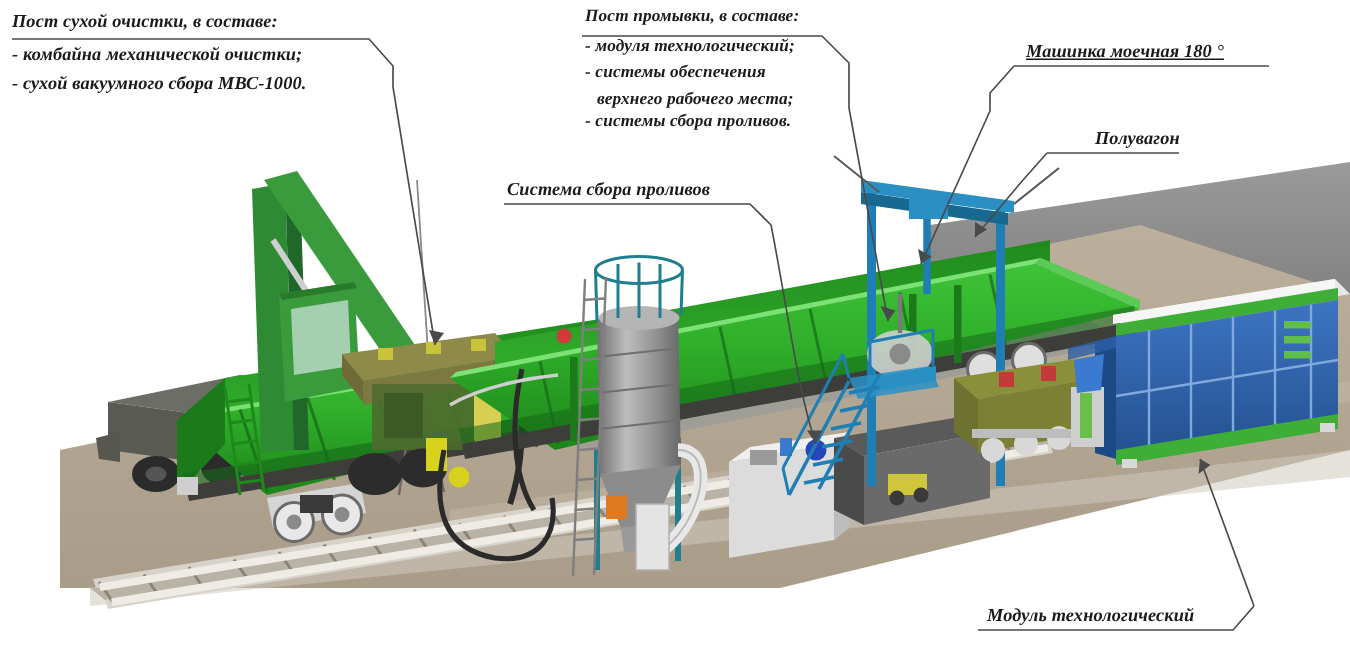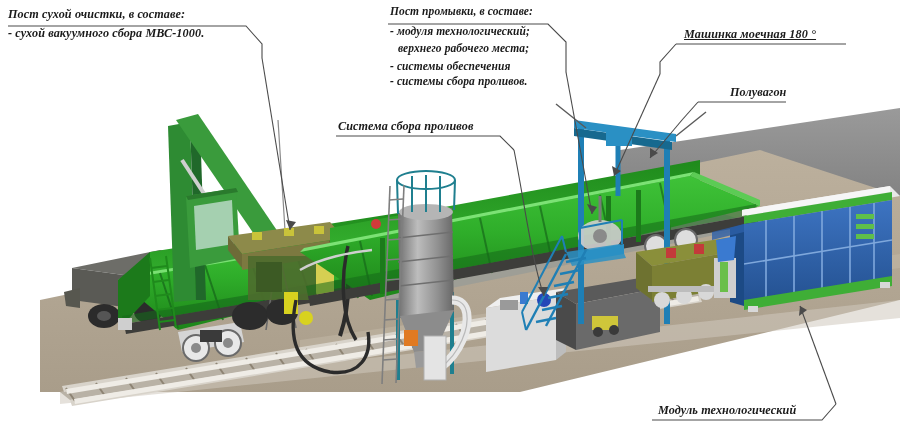--- a/index.html
+++ b/index.html
@@ -425,28 +425,29 @@
       <polygon points="544,296 538,287 548,287" fill="#4a4a4a" stroke="none"></polygon>
 
       <path d="M652 420 L822 420 L836 404"></path>
       <path d="M836 404 L800 306"></path>
       <polygon points="800,306 799,316 807,310" fill="#4a4a4a" stroke="none"></polygon>
     </g>
   </svg>
 
   <div class="lbl lbl-12 blk" style="left:8px; top:6px;">
     <div><span class="hd">Пост сухой очистки</span><span class="it">, в составе:</span></div>
+    <div style="margin-top:6px;">- комбайна механической очистки;</div>
     <div style="margin-top:3px;">- сухой вакуумного сбора МВС-1000.</div>
   </div>
 
   <div class="lbl lbl-11 blk" style="left:390px; top:4px;">
     <div><span class="hd">Пост промывки</span><span class="it">, в составе:</span></div>
     <div style="margin-top:5px;">- модуля технологический;</div>
+    <div style="margin-top:2px;">- системы обеспечения</div>
     <div style="margin-top:2px; padding-left:8px;">верхнего рабочего места;</div>
-    <div style="margin-top:2px;">- системы обеспечения</div>
     <div style="margin-top:0;">- системы сбора проливов.</div>
   </div>
 
   <div class="lbl lbl-12" style="left:684px; top:26px;text-decoration:underline;">Машинка моечная 180 °</div>
 
   <div class="lbl lbl-12" style="left:730px; top:84px;">Полувагон</div>
 
   <div class="lbl lbl-12" style="left:658px; top:402px;">Модуль технологический</div>
 
   <div class="lbl lbl-12" style="left:338px; top:118px;">Система сбора проливов</div>

